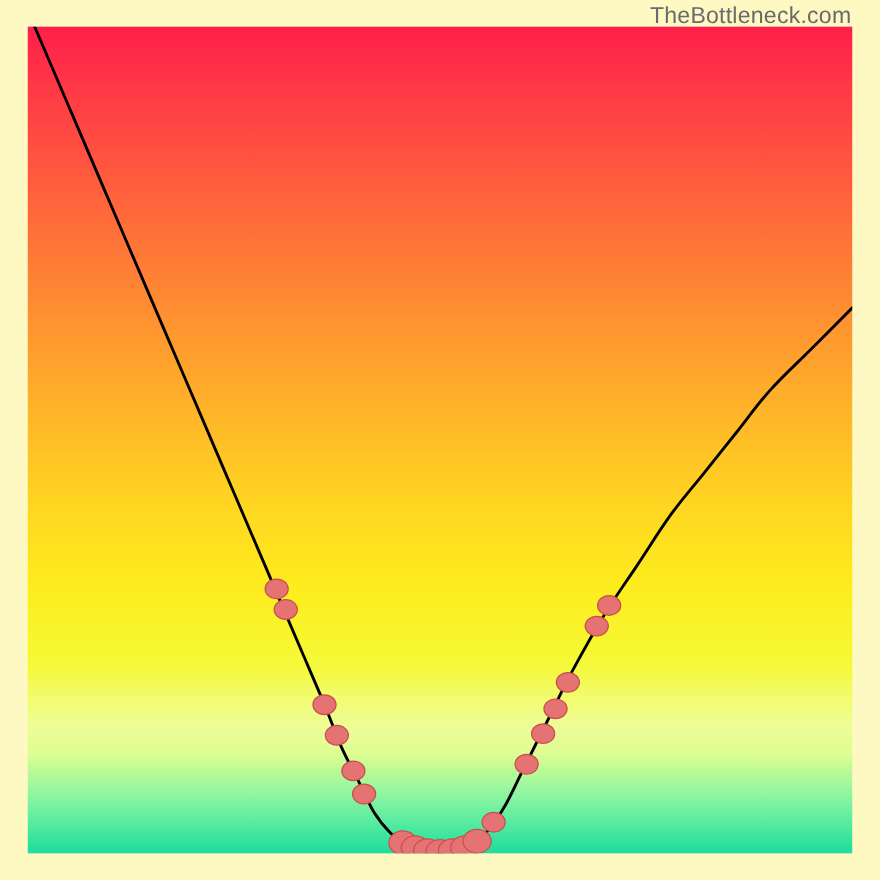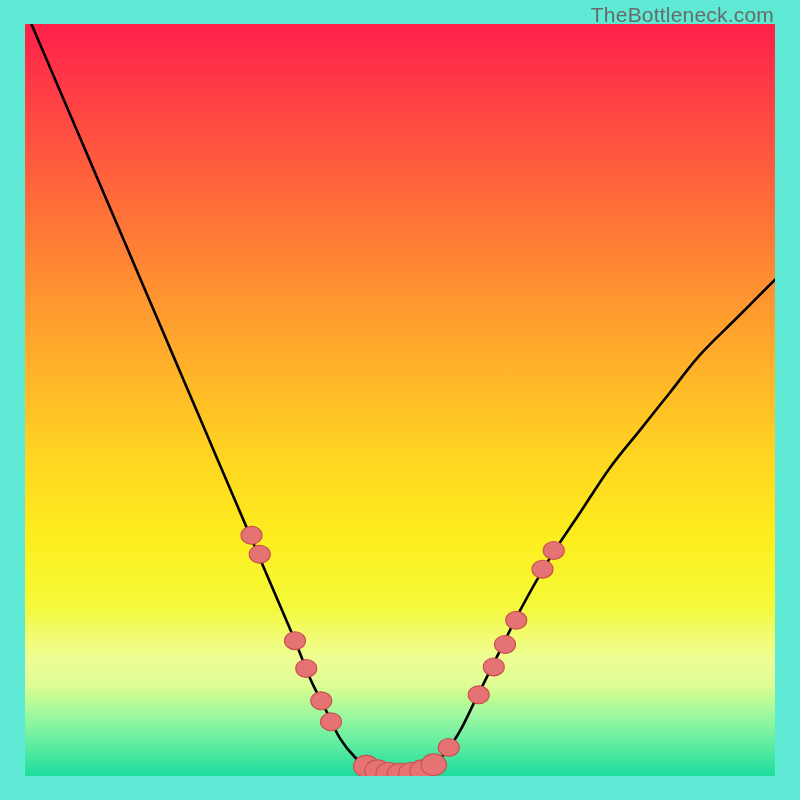--- a/index.html
+++ b/index.html
@@ -10,21 +10,21 @@
     background: #000;
     overflow: hidden;
     font-family: Arial, Helvetica, sans-serif;
   }
   .frame {
     position: absolute;
     left: 0;
     top: 0;
     width: 800px;
     height: 800px;
-    background: #5eead4;
+    background: #fef9c3;
   }
   .plot {
     position: absolute;
     left: 25px;
     top: 24px;
     width: 750px;
     height: 752px;
     overflow: hidden;
   }
   .gradient {

